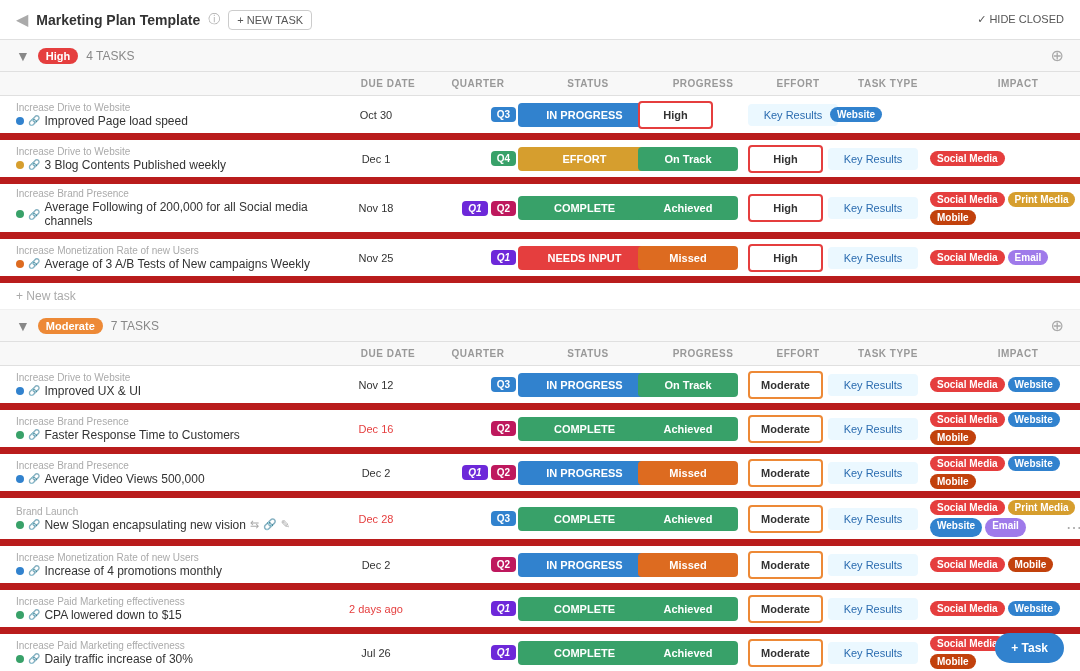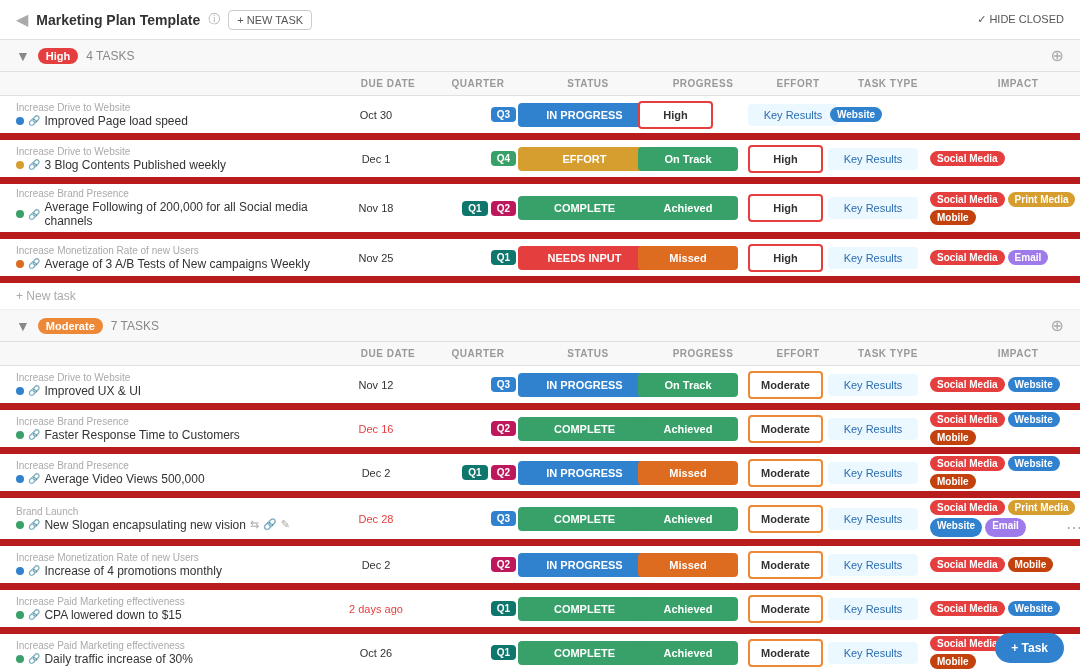--- a/index.html
+++ b/index.html
@@ -74,21 +74,21 @@
 
     .due-date { font-size: 11px; text-align: center; padding: 2px 4px; }
     .due-date.overdue { color: #e53e3e; }
     .due-date.normal { color: #333; }
 
     .quarters { display: flex; gap: 3px; justify-content: flex-end; flex-wrap: wrap; }
     .quarter-badge {
       font-size: 10px; font-weight: 600; padding: 2px 6px; border-radius: 4px;
       color: #fff;
     }
-    .q1 { background: #0f766e; }
+    .q1 { background: #6d28d9; font-style: italic; }
     .q2 { background: #be185d; }
     .q3 { background: #3182ce; }
     .q4 { background: #38a169; }
 
     .status-cell { padding: 2px; }
     .status-badge {
       font-size: 11px; font-weight: 700; padding: 6px 8px; border-radius: 4px;
       color: #fff; text-align: center; width: 133px;
     }
     .status-inprogress { background: #3182ce; }
@@ -514,21 +514,21 @@
     <div class="task-row">
       <div class="task-info">
       <div class="task-parent">Increase Paid Marketing effectiveness</div>
       <div class="task-name-row">
         <span class="color-dot dot-green"></span>
         <span class="task-icon">🔗</span>
         <span class="task-name">Daily traffic increase of 30%</span>
 
       </div>
     </div>
-      <div class="due-date normal">Oct 26</div>
+      <div class="due-date normal">Jul 26</div>
       <div class="quarters">
         <span class="quarter-badge q1">Q1</span>
       </div>
       <div class="status-cell">
         <div class="status-badge status-complete">COMPLETE</div>
       </div>
       <div class="progress-cell">
         <div class="progress-badge prog-achieved">Achieved</div>
       </div>
       <div class="effort-cell">

